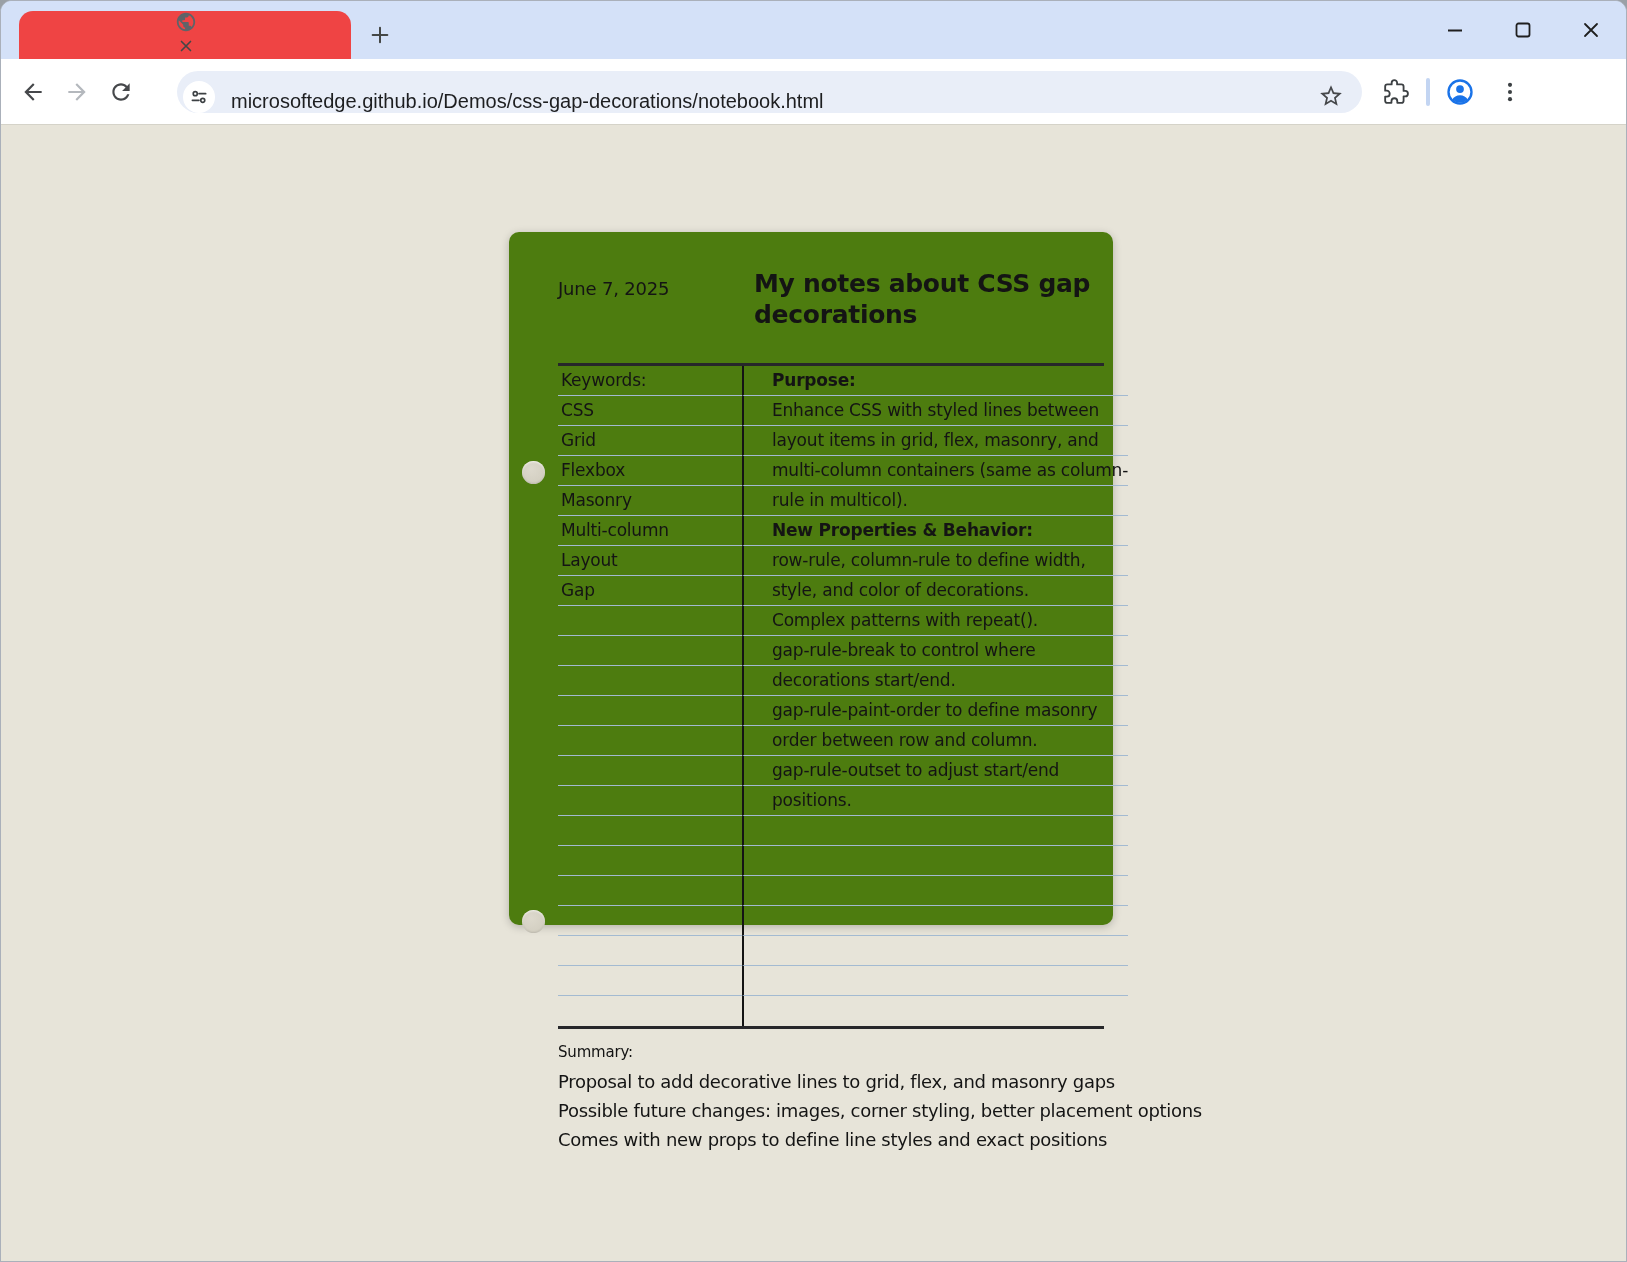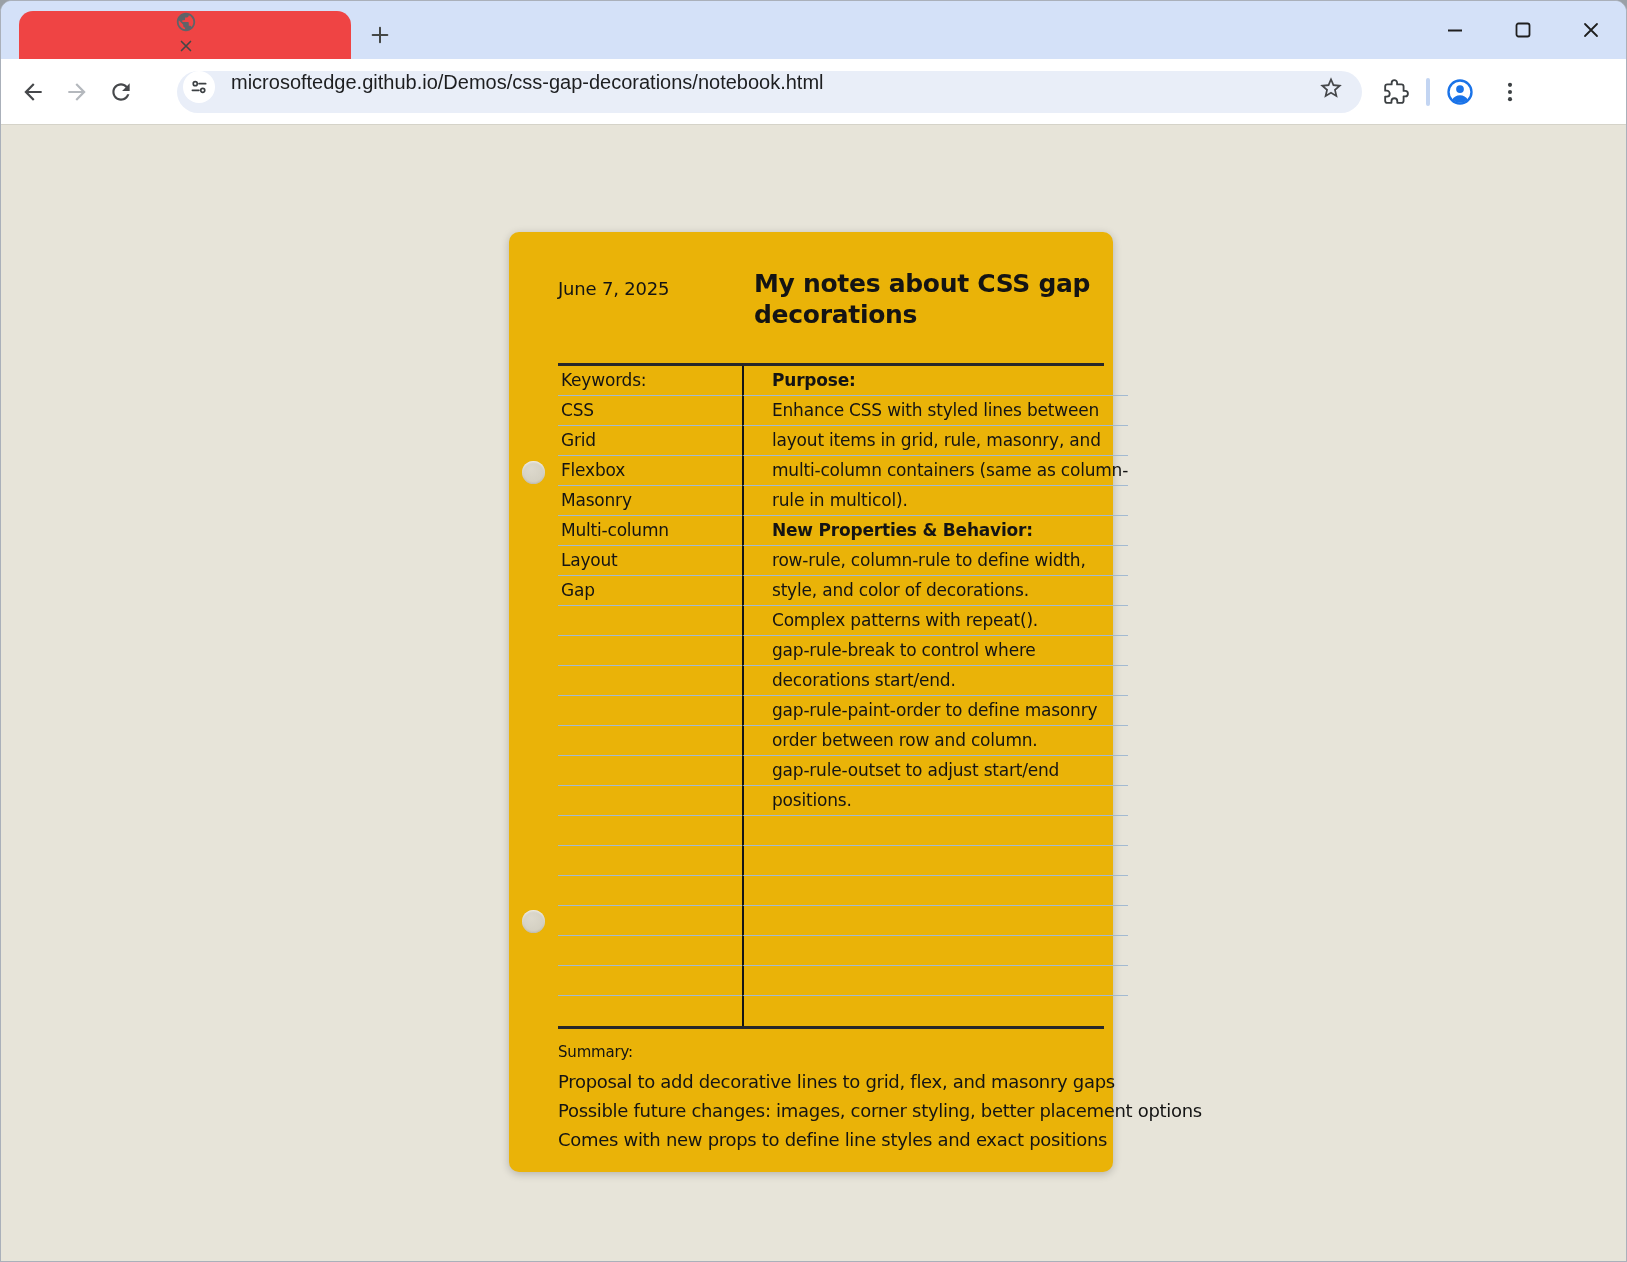--- a/index.html
+++ b/index.html
@@ -28,36 +28,36 @@
   .newtab-btn { width: 34px; height: 34px; margin: 0 0 7px 12px; border-radius: 50%; display: flex; align-items: center; justify-content: center; cursor: pointer; }
   .win-controls { position: absolute; top: 0; right: 14px; height: 58px; display: flex; align-items: center; gap: 26px; }
   .win-btn { width: 42px; height: 42px; display: flex; align-items: center; justify-content: center; cursor: pointer; }
 
   
   .toolbar { height: 66px; background: #ffffff; flex: none; display: flex; align-items: center; padding: 0 14px 0 10px; border-bottom: 1px solid #d5d3c9; }
   .nav-btn { width: 44px; height: 44px; border-radius: 50%; display: flex; align-items: center; justify-content: center; flex: none; cursor: pointer; }
   .omnibox {
     flex: none; width: 1185px; height: 42px; margin-left: 34px;
     background: #e9eef8; border-radius: 21px;
-    display: flex; align-items: flex-start; padding: 0 14px 0 6px;
+    display: flex; align-items: flex-end; padding: 0 14px 0 6px;
   }
   .tune-badge { width: 32px; height: 32px; background: #ffffff; border-radius: 50%; display: flex; align-items: center; justify-content: center; flex: none; cursor: pointer; }
   .url-text { margin-left: 16px; font-size: 20px; color: #1d1e20; flex: 1; white-space: nowrap; overflow: hidden; }
   .star-btn { width: 34px; height: 34px; display: flex; align-items: center; justify-content: center; flex: none; cursor: pointer; }
   .toolbar-right { display: flex; align-items: center; margin-left: 14px; gap: 10px; }
   .tb-icon { width: 40px; height: 40px; display: flex; align-items: center; justify-content: center; cursor: pointer; }
   .tb-divider { width: 4px; height: 28px; background: #c3d5f2; border-radius: 2px; }
 
   
   .content { flex: 1; background: #e7e4d9; position: relative; overflow: hidden; }
 
   .card {
     position: absolute; left: 508px; top: 107px;
-    width: 604px; height: 940px;
-    background: #eab308; border-radius: 10px;
+    width: 604px; height: 693px;
+    background: #4d7c0f; border-radius: 10px;
     box-shadow: 0 2px 8px rgba(0,0,0,0.22);
     font-family: "DejaVu Sans", sans-serif;
     color: #141414;
   }
   .punch {
     position: absolute; left: 13px; width: 23px; height: 23px; border-radius: 50%;
     background: radial-gradient(circle at 40% 35%, #ddd9cd, #cfcbbd);
     box-shadow: inset 0 1px 2px rgba(255,255,255,0.7), inset 0 -1px 2px rgba(0,0,0,0.12);
   }
   .punch.p1 { top: 229px; }
@@ -197,21 +197,21 @@
         <div class="note-date">June 7, 2025</div>
         <div class="note-title">My notes about CSS gap decorations</div>
       </div>
 
       <div class="note-table">
           <div class="cell left">Keywords:</div>
           <div class="cell right bold">Purpose:</div>
           <div class="cell left">CSS</div>
           <div class="cell right">Enhance CSS with styled lines between</div>
           <div class="cell left">Grid</div>
-          <div class="cell right">layout items in grid, rule, masonry, and</div>
+          <div class="cell right">layout items in grid, flex, masonry, and</div>
           <div class="cell left">Flexbox</div>
           <div class="cell right">multi-column containers (same as column-</div>
           <div class="cell left">Masonry</div>
           <div class="cell right">rule in multicol).</div>
           <div class="cell left">Multi-column</div>
           <div class="cell right bold">New Properties &amp; Behavior:</div>
           <div class="cell left">Layout</div>
           <div class="cell right">row-rule, column-rule to define width,</div>
           <div class="cell left">Gap</div>
           <div class="cell right">style, and color of decorations.</div>

